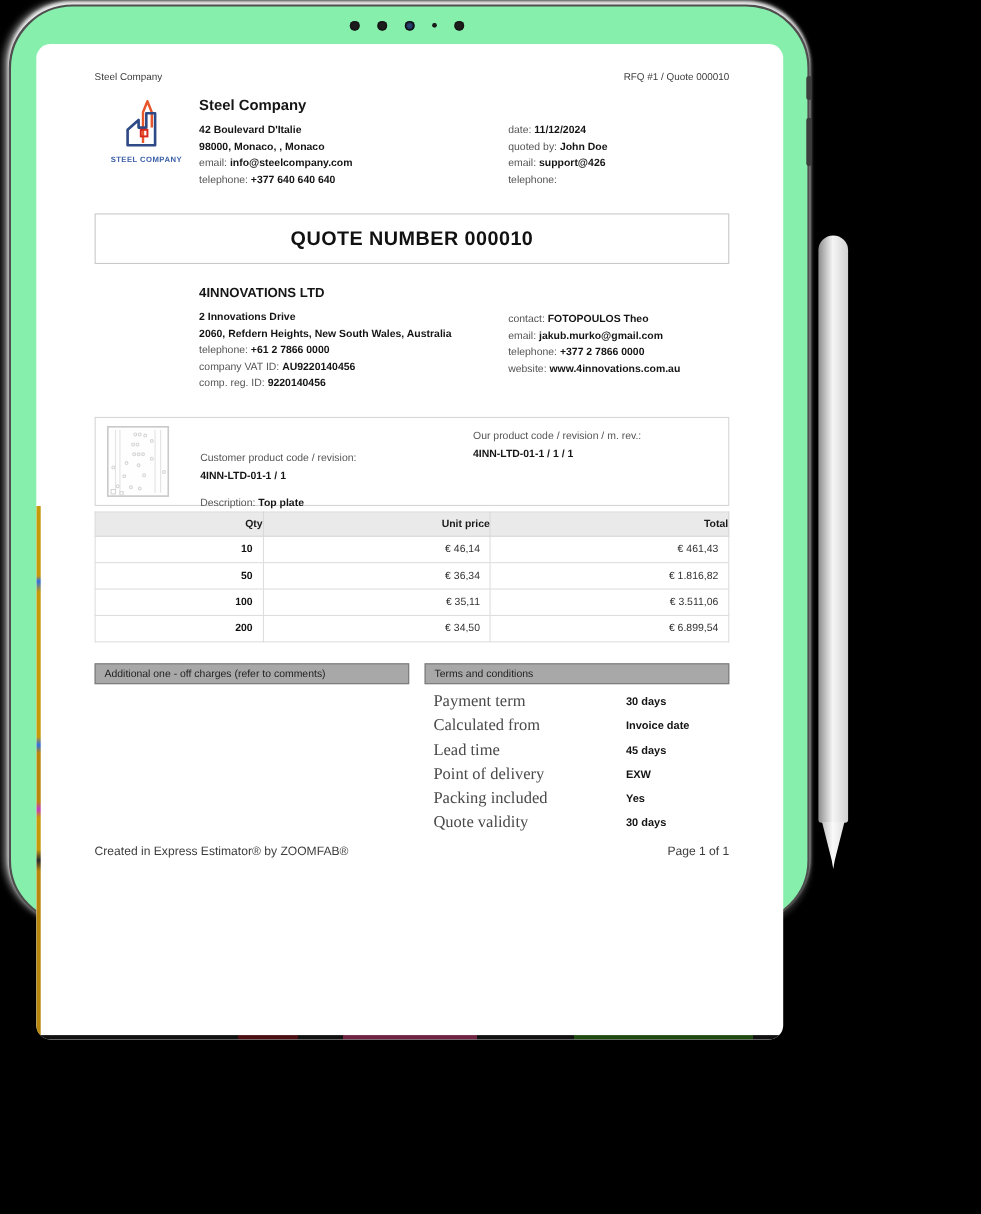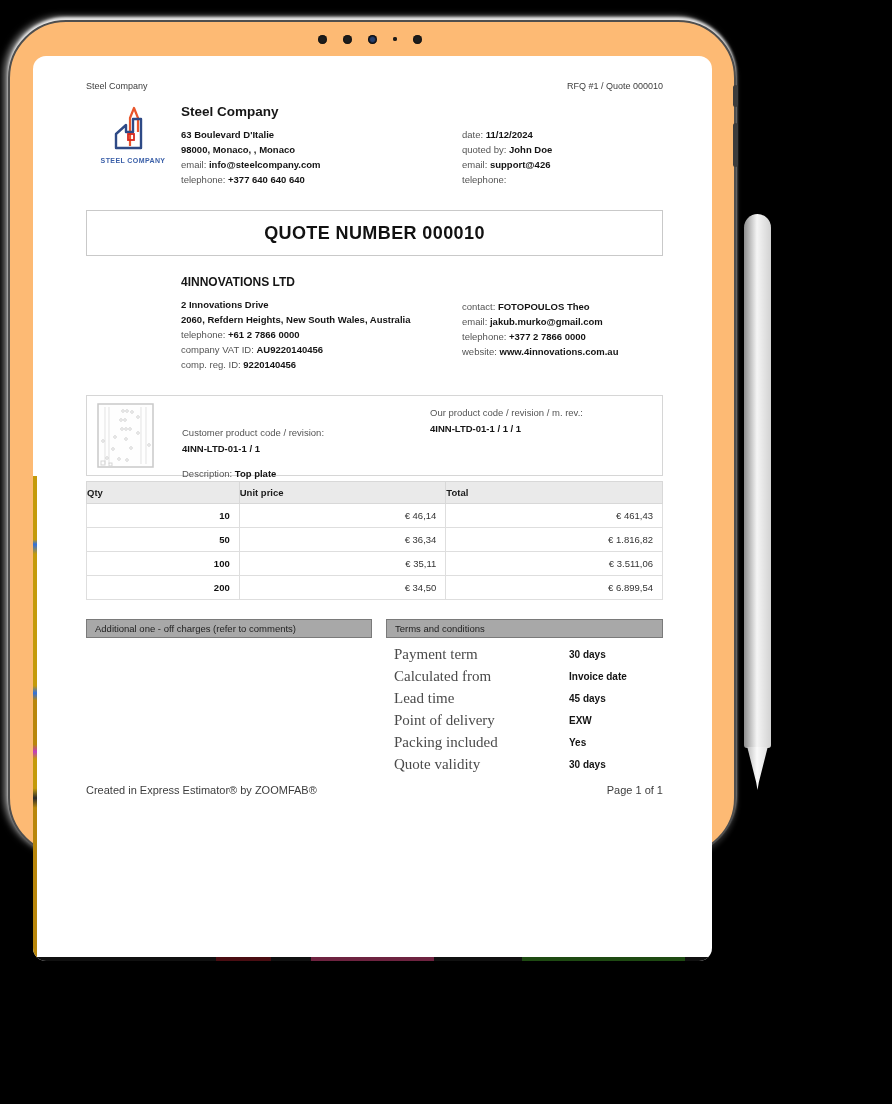--- a/index.html
+++ b/index.html
@@ -6,22 +6,22 @@
   html,body { width:892px; height:1104px; }
   body {
     background:#000;
     font-family:"Liberation Sans", sans-serif;
     position:relative;
     overflow:hidden;
   }
 
   
   .tablet {
-    position:absolute; left:8px; top:20px; width:728px; height:836px;
-    background:#fdba74;
+    position:absolute; left:8px; top:4px; width:728px; height:836px;
+    background:#86efac;
     border:2px solid #4e4e4e;
     border-radius:58px;
     box-shadow: 0 -3px 3px rgba(255,255,255,.85),
                 -4px -3px 7px rgba(255,255,255,.55),
                 2px 3px 4px rgba(120,120,120,.25);
   }
   .camera-row {
     position:absolute; top:10px; left:308px;
     display:flex; align-items:center; gap:16px; height:14px;
   }
@@ -102,21 +102,21 @@
   .thumb { position:absolute; left:10px; top:7px; }
   .prod-left  { position:absolute; left:95px; top:11px;margin-top:20px; }
   .prod-right { position:absolute; left:343px; top:11px; }
   .prod-label { font-size:9.5px; color:#545454; }
   .prod-code  { font-size:9.5px; font-weight:700; margin-top:5px; }
   .prod-desc  { margin-top:12px; }
 
   table.ptable { margin-top:5px; width:100%; border-collapse:collapse; font-size:9.5px; }
   table.ptable th {
     background:#eaeaea; border:1px solid #d8d8d8; height:22px;
-    font-weight:700; color:#1a1a1a; text-align:left;
+    font-weight:700; color:#1a1a1a; text-align:right;
   }
   table.ptable td {
     border:1px solid #dedede; height:24px; text-align:right; padding-right:9px; color:#333;
   }
   table.ptable td.qty { font-weight:700; color:#111; }
   table.ptable col.c1 { width:153px; } table.ptable col.c2 { width:207px; } table.ptable col.c3 { width:217px; }
 
   .sections { display:flex; margin-top:19px; }
   .sec-bar {
     background:#a8a8a8; border:1px solid #7a7a7a; color:#222;
@@ -167,21 +167,21 @@
         <div class="company-logo">
           <svg width="60" height="46" viewBox="0 0 60 46">
             <path d="M27 40 L27 12 L31 2 L35 12 L35 26" fill="none" stroke="#e8562c" stroke-width="2.2" stroke-linejoin="round"></path>
             <path d="M13 42 L13 28 L23 19 L23 26 L30 26 L30 13 L38 13 L38 42 Z" fill="none" stroke="#2e4a86" stroke-width="2.4" stroke-linejoin="round"></path>
             <rect x="25" y="28" width="6" height="6" fill="none" stroke="#d8281e" stroke-width="1.8"></rect>
           </svg>
           <span class="logo-text">STEEL COMPANY</span>
         </div>
         <div class="company-title">Steel Company</div>
         <div class="company-lines">
-          <div class="line bold">63 Boulevard D'Italie</div>
+          <div class="line bold">42 Boulevard D'Italie</div>
           <div class="line bold">98000, Monaco, , Monaco</div>
           <div class="line"><span class="gray">email: </span><span class="bold">info@steelcompany.com</span></div>
           <div class="line"><span class="gray">telephone: </span><span class="bold">+377 640 640 640</span></div>
         </div>
         <div class="quote-meta">
           <div class="line"><span class="gray">date: </span><span class="bold">11/12/2024</span></div>
           <div class="line"><span class="gray">quoted by: </span><span class="bold">John Doe</span></div>
           <div class="line"><span class="gray">email: </span><span class="bold">support@426</span></div>
           <div class="line"><span class="gray">telephone:</span><span class="bold"></span></div>
         </div>

